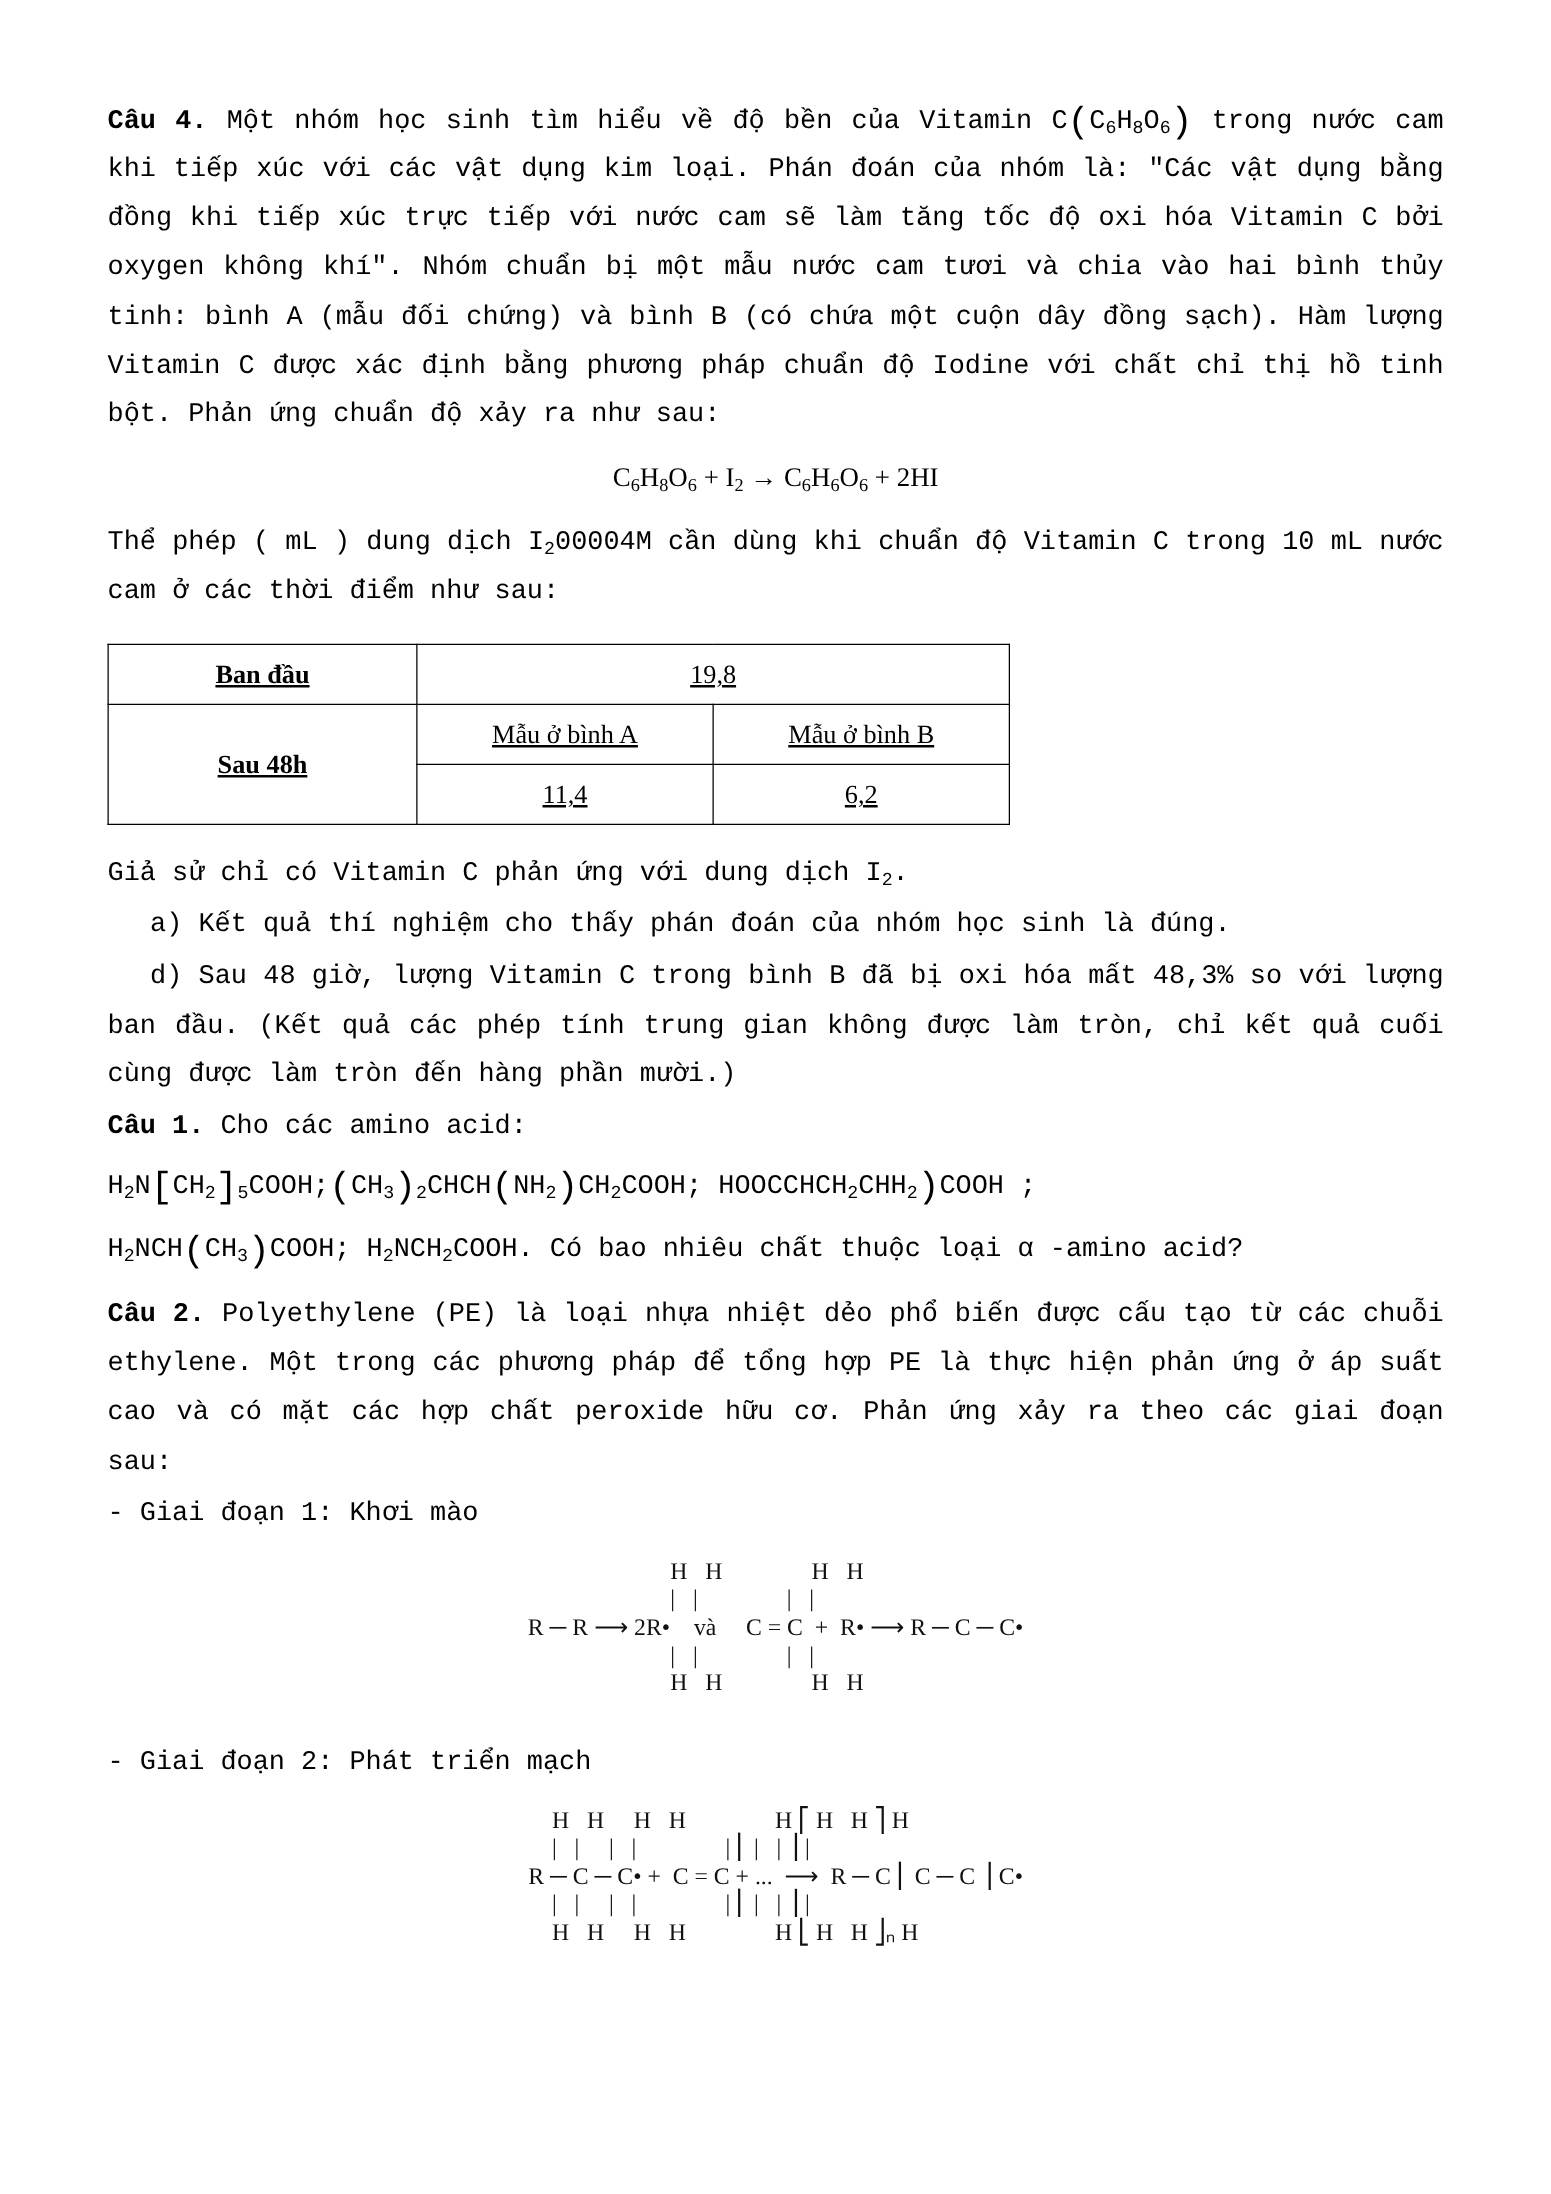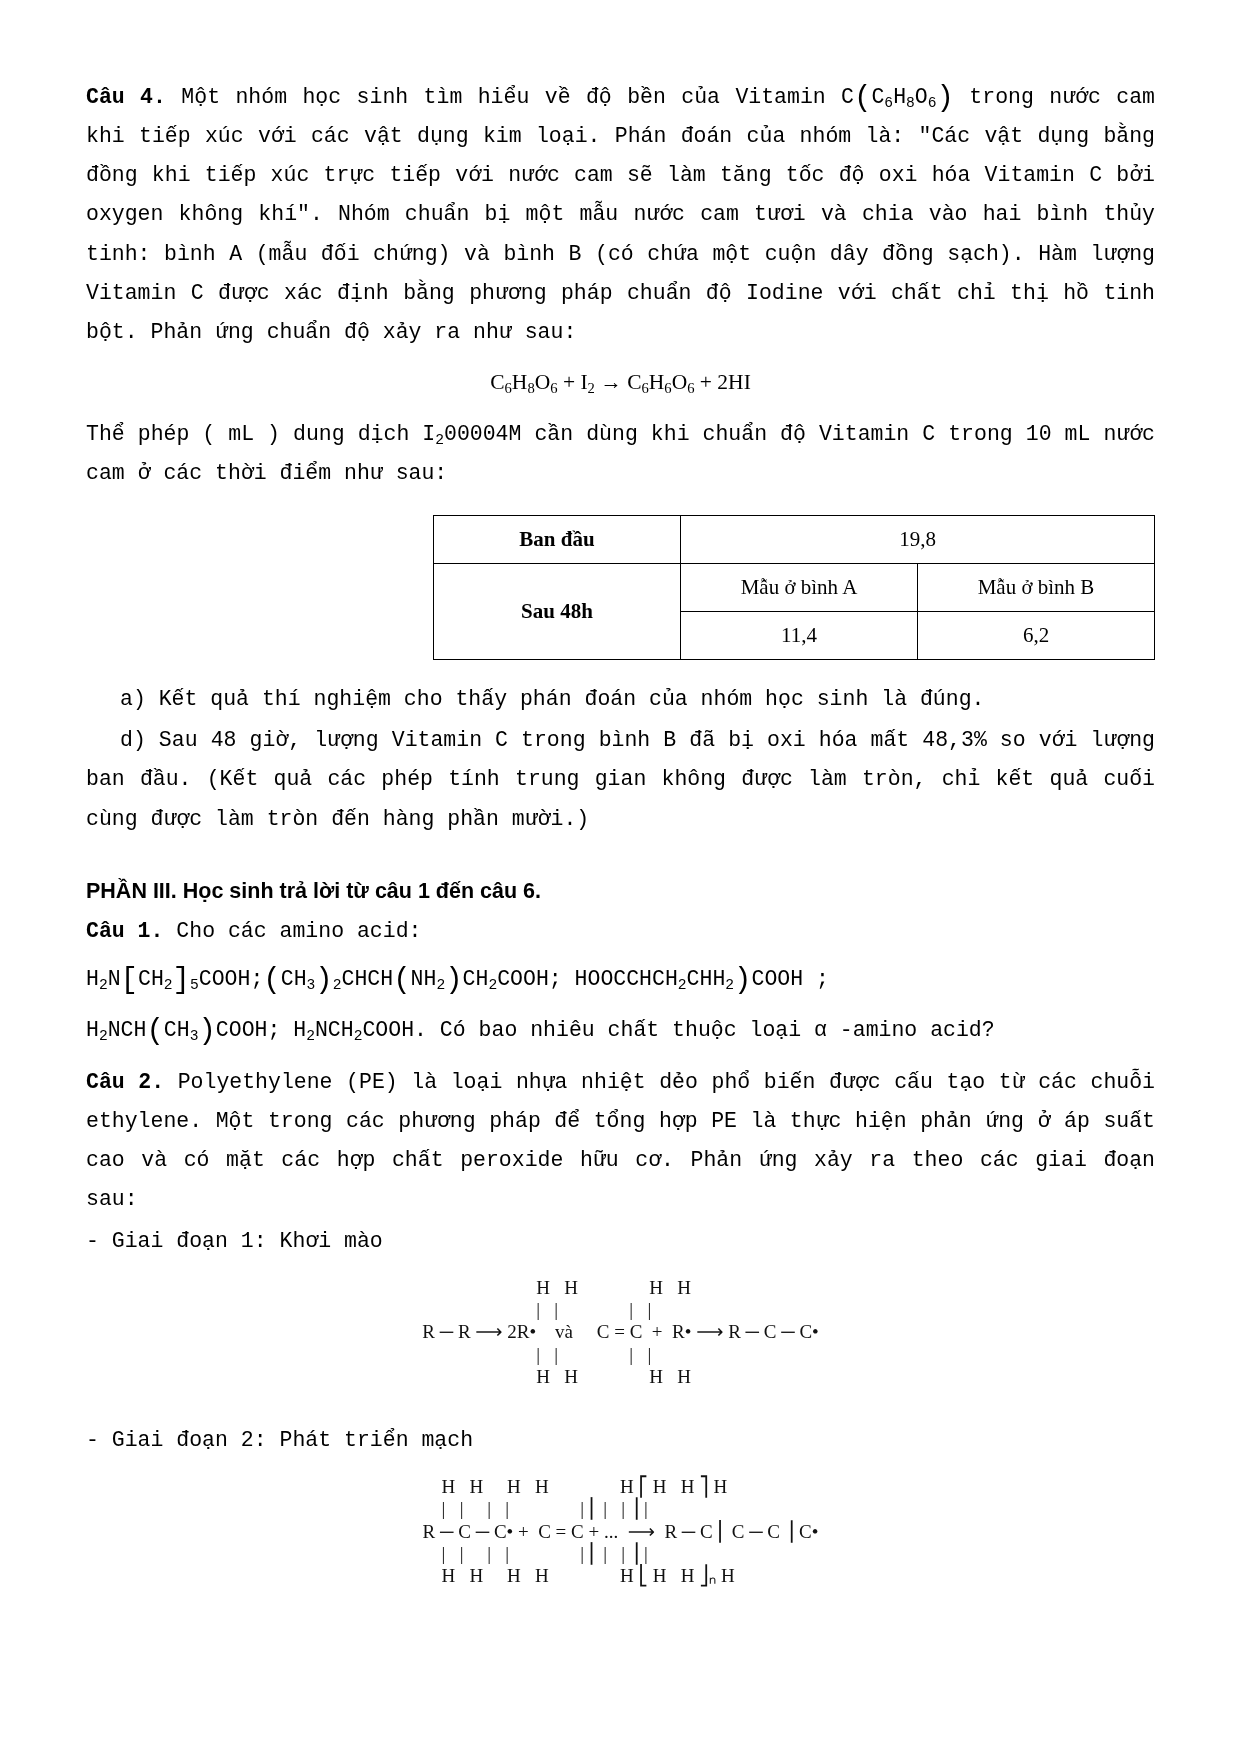--- a/index.html
+++ b/index.html
@@ -47,22 +47,23 @@
     line-height: 0;
   }
   .bigbracket {
     font-size: 1.35em;
     vertical-align: -0.12em;
     line-height: 0;
   }
   
   .table-wrap {
     display: flex;
-    justify-content: flex-end;
+    justify-content: flex-start;
     margin: 22px 0 20px 0;
+    text-decoration: underline;
   }
   table.data {
     border-collapse: collapse;
     font-size: 21px;
   }
   table.data td {
     border: 1.4px solid #000000;
     padding: 11px 18px;
     text-align: center;
     vertical-align: middle;
@@ -129,28 +130,30 @@
         <td class="wide">Mẫu ở bình B</td>
       </tr>
       <tr>
         <td>11,4</td>
         <td>6,2</td>
       </tr>
     </tbody>
       </table>
   </div>
 
+  <p class="q-block">
+    <span>Giả sử chỉ có Vitamin C phản ứng với dung dịch I</span><sub>2</sub><span>.</span>
+  </p>
 
   <p class="q-block indent">a) Kết quả thí nghiệm cho thấy phán đoán của nhóm học sinh là đúng.</p>
 
 
 
   <p class="q-block indent">d) Sau 48 giờ, lượng Vitamin C trong bình B đã bị oxi hóa mất 48,3% so với lượng ban đầu. (Kết quả các phép tính trung gian không được làm tròn, chỉ kết quả cuối cùng được làm tròn đến hàng phần mười.)</p>
 
-  <div class="section-head">PHẦN III. Học sinh trả lời từ câu 1 đến câu 6.</div>
 
   <p class="q-block">
     <b>Câu 1.</b><span> Cho các amino acid:</span>
   </p>
 
   <p class="amino-line">
     H<sub>2</sub>N<span class="bigbracket">[</span>CH<sub>2</sub><span class="bigbracket">]</span><sub>5</sub>COOH;<span class="bigparen">(</span>CH<sub>3</sub><span class="bigparen">)</span><sub>2</sub>CHCH<span class="bigparen">(</span>NH<sub>2</sub><span class="bigparen">)</span>CH<sub>2</sub>COOH; HOOCCHCH<sub>2</sub>CHH<sub>2</sub><span class="bigparen">)</span>COOH ;
   </p>
 
   <p class="amino-line">

